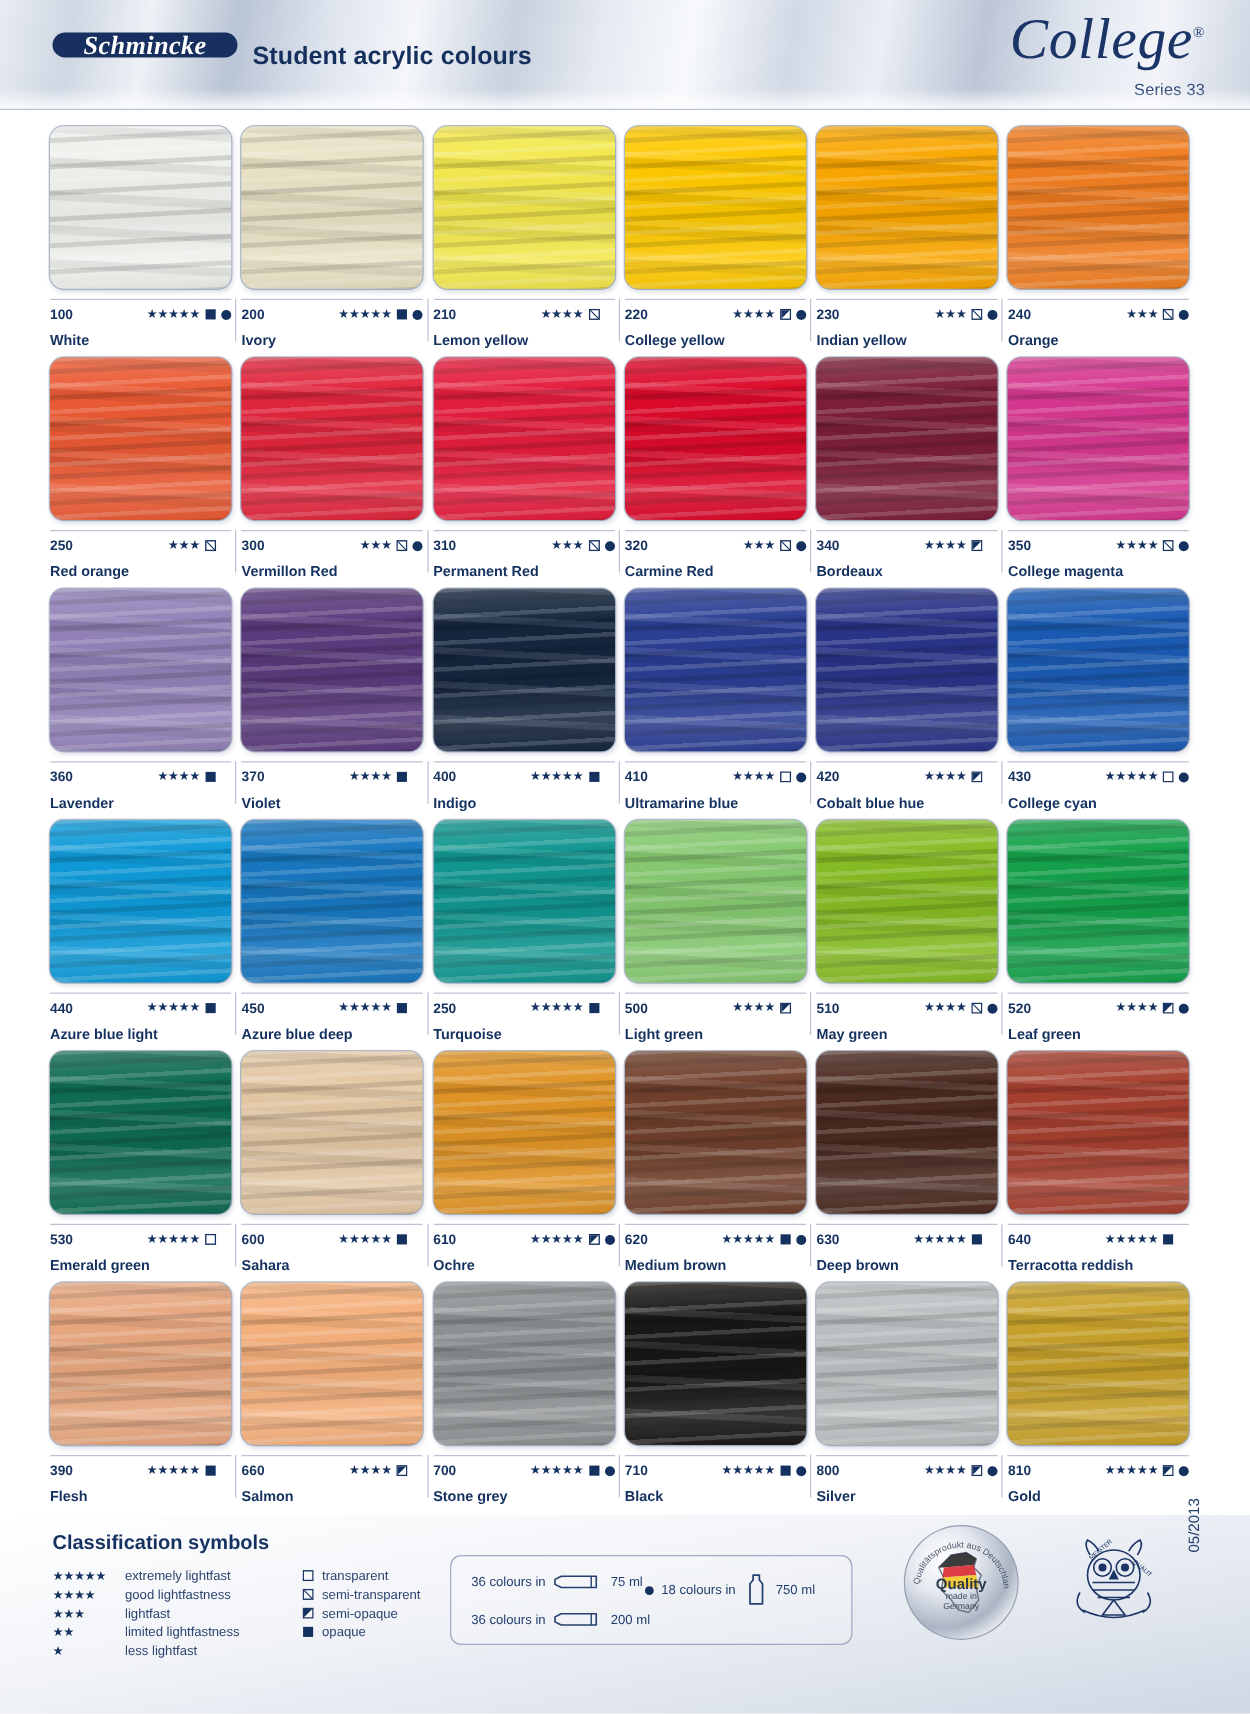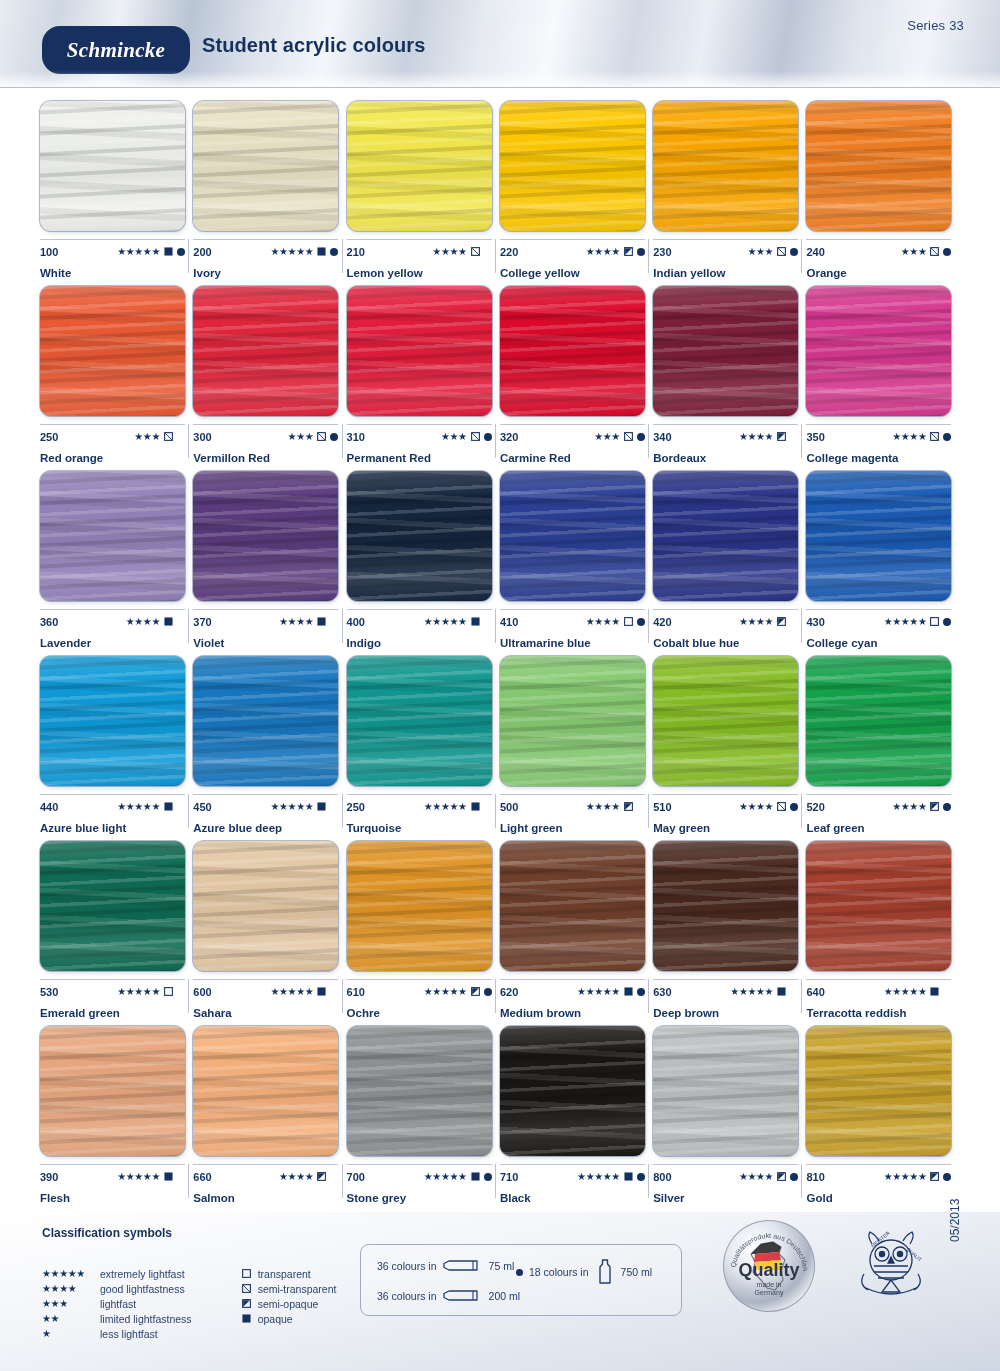--- a/index.html
+++ b/index.html
@@ -23,21 +23,21 @@
         #dfe5ee 85%, #f2f4f9 92%, #cdd5e1 100%);
     border-bottom: 1px solid #b7c0d0;
     overflow: hidden;
   }
   .header::after {
     content: ""; position: absolute; left: 0; right: 0; bottom: 0; height: 16px;
     background: linear-gradient(180deg, rgba(255,255,255,0) 0%, rgba(255,255,255,.85) 100%);
   }
   .logo-pill {
     position: absolute; left: 42px; top: 26px;
-    width: 148px; height: 48px; border-radius: 18px/18px;
+    width: 148px; height: 20px; border-radius: 18px/18px;
     background: #17305f;
     display: flex; align-items: center; justify-content: center;
   }
   .logo-pill span {
     color: #fff; font-family: "Liberation Serif", serif;
     font-style: italic; font-weight: bold; font-size: 21px;
     letter-spacing: .3px;
   }
   .header-title {
     position: absolute; left: 202px; top: 34px;
@@ -115,21 +115,21 @@
     content: ""; position: absolute; right: 4px; top: 138px;
     width: 1px; height: 34px; background: #b9c3d4;
   }
   .cell.last::after { display: none; }
   
   .footer-zone {
     position: absolute; left: 0; right: 0; top: 1212px; bottom: 0;
     background: linear-gradient(170deg, #ffffff 0%, #f2f4f8 40%, #dde3ec 78%, #cfd7e4 100%);
   }
   .legend { position: absolute; left: 42px; top: 14px; }
-  .legend-title { font-size: 12px; font-weight: bold; color: #14315f; margin-bottom: 26px; }
+  .legend-title { font-size: 16px; font-weight: bold; color: #14315f; margin-bottom: 9px; }
   .legend-cols { display: flex; gap: 50px; }
   .legend-row { display: flex; align-items: center; height: 15px; font-size: 10.5px; color: #2c4470; }
   .legend-row .sym { width: 58px; font-size: 10px; color: #14315f; letter-spacing: -.4px; }
   .legend-row .sym2 { width: 16px; display: flex; align-items: center; }
   .sizes-box {
     position: absolute; left: 360px; top: 32px;
     width: 322px; height: 72px;
     border: 1px solid #9fabc0; border-radius: 9px;
     background: rgba(255,255,255,.18);
   }
@@ -138,21 +138,21 @@
     position: absolute; left: 723px; top: 8px;
     width: 92px; height: 92px; border-radius: 50%;
     background: radial-gradient(circle at 34% 30%, #ffffff 0%, #e3e7ee 32%, #aab4c3 62%, #f0f2f6 80%, #8f99aa 100%);
     box-shadow: inset 0 0 0 1px #98a2b3;
     display: flex; align-items: center; justify-content: center;
   }
   .seal-inner { text-align: center; position: relative; width: 100%; height: 100%; }
   .seal-arc {
     position: absolute; inset: 0; font-size: 6px; color: #4a5668;
   }
-  .seal-word { font-size: 18px; font-weight: bold; color: #2c3848; }
+  .seal-word { font-size: 12px; font-weight: bold; color: #2c3848; }
   .seal-sub { font-size: 7px; color: #3d4a5c; line-height: 1.15; }
   .owl {
     position: absolute; left: 852px; top: 14px;
     width: 78px; height: 78px;
   }
   .datestamp {
     position: absolute; left: 948px; top: 30px;
     font-size: 12px; color: #23406f;
     transform: rotate(-90deg); transform-origin: left top;
   }
@@ -163,20 +163,21 @@
 </style>
 </head>
 <body>
 
 <div class="header">
   <div class="logo-pill">
     <span>Schmincke</span>
   </div>
   <div class="header-title">Student acrylic colours</div>
   <div class="brand">
+    <div class="brand-name"><span>College</span><span class="brand-reg">®</span></div>
     <div class="brand-series">Series 33</div>
   </div>
 </div>
 
 <div class="grid" id="grid">
     <div class="cell">
       <div class="swatch" style="background: rgb(238, 240, 236);">
         <div class="tex"></div>
         <div class="sheen"></div>
       </div>

